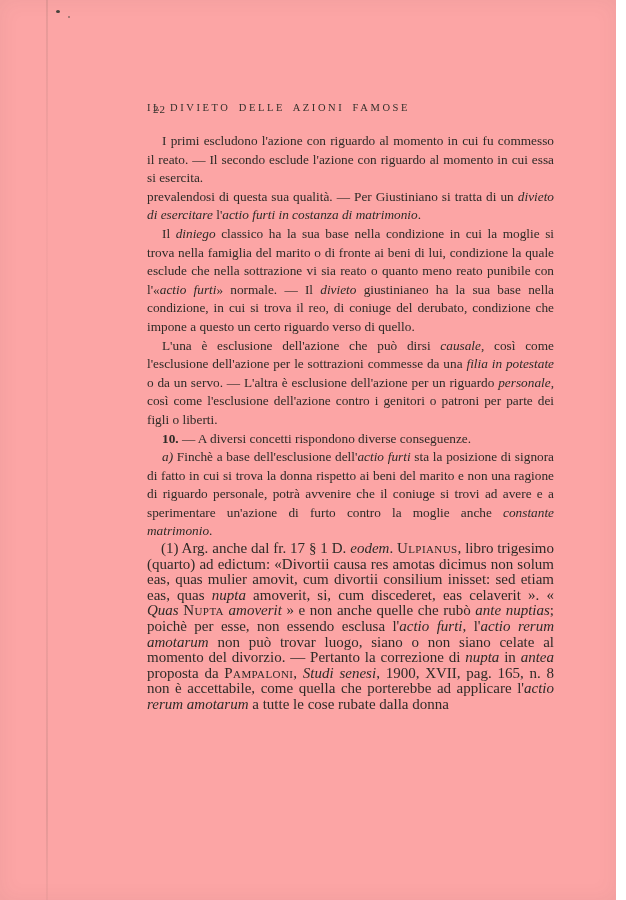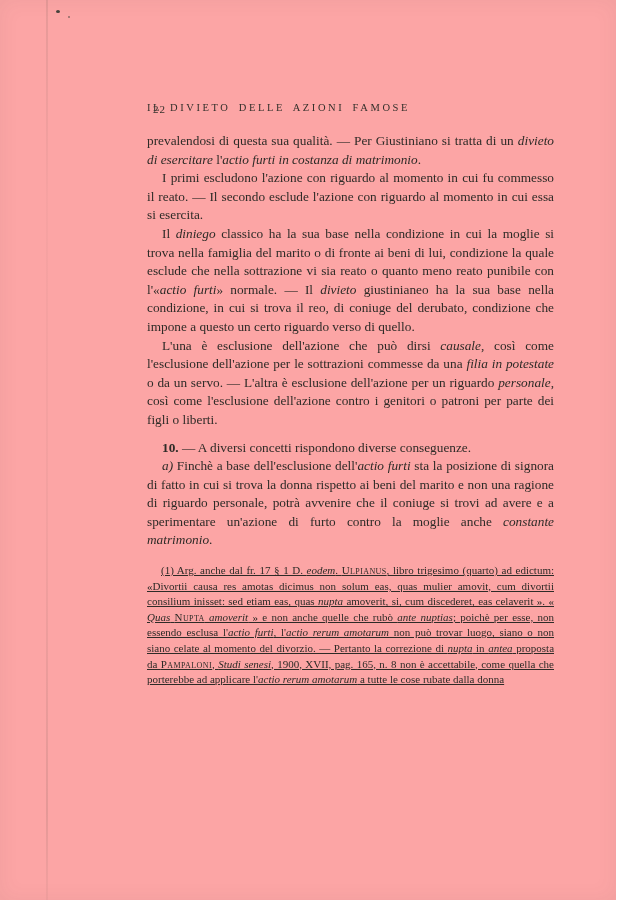--- a/index.html
+++ b/index.html
@@ -43,49 +43,47 @@
   .running-title {
     display: block; text-align: left;
     font-size: 10.5px; letter-spacing: 2.6px; word-spacing: 3px; margin-top: 36px;
   }
   .body-text {
     font-size: 13.3px; line-height: 18.6px;
     text-align: justify;
   }
   .para { margin: 0; }
   .para.indent { text-indent: 15px; }
-  .para.section-gap { margin-top: 9px; }
+  .para.section-gap { }
   .it { font-style: italic; }
   .bd { font-weight: bold; }
   .sc { font-variant: small-caps; letter-spacing: 0.4px; }
   .footnote {
-    margin-top: 13px;
-    font-size: 11px; line-height: 15.6px;
+    font-size: 15px; line-height: 15.6px;
     text-align: justify;
-    text-decoration: underline;
   }
   .footnote .para.indent { text-indent: 14px; }
 </style>
 </head>
 <body>
 
 <div class="page">
   <div class="edge-crease"></div>
   <div class="speck speck-1"></div>
   <div class="speck speck-2"></div>
 
   <div class="content">
     <header class="page-header">
       <span class="page-number">22</span>
       <span class="running-title">IL DIVIETO DELLE AZIONI FAMOSE</span>
     </header>
 
     <main class="body-text">
+        <p class="para indent"><span>I primi escludono l'azione con riguardo al momento in cui fu commesso il reato. — Il secondo esclude l'azione con riguardo al momento in cui essa si esercita.</span></p>
         <p class="para"><span>prevalendosi di questa sua qualità. — Per Giustiniano si tratta di un </span><span class="it">divieto di esercitare</span><span> l'</span><span class="it">actio furti</span><span> </span><span class="it">in costanza di matrimonio</span><span>.</span></p>
-        <p class="para indent"><span>I primi escludono l'azione con riguardo al momento in cui fu commesso il reato. — Il secondo esclude l'azione con riguardo al momento in cui essa si esercita.</span></p>
         <p class="para indent"><span>Il </span><span class="it">diniego</span><span> classico ha la sua base nella condizione in cui la moglie si trova nella famiglia del marito o di fronte ai beni di lui, condizione la quale esclude che nella sottrazione vi sia reato o quanto meno reato punibile con l'«</span><span class="it">actio furti</span><span>» normale. — Il </span><span class="it">divieto</span><span> giustinianeo ha la sua base nella condizione, in cui si trova il reo, di coniuge del derubato, condizione che impone a questo un certo riguardo verso di quello.</span></p>
         <p class="para indent"><span>L'una è esclusione dell'azione che può dirsi </span><span class="it">causale</span><span>, così come l'esclusione dell'azione per le sottrazioni commesse da una </span><span class="it">filia in potestate</span><span> o da un servo. — L'altra è esclusione dell'azione per un riguardo </span><span class="it">personale</span><span>, così come l'esclusione dell'azione contro i genitori o patroni per parte dei figli o liberti.</span></p>
         <p class="para indent section-gap"><span class="bd">10.</span><span> — A diversi concetti rispondono diverse conseguenze.</span></p>
         <p class="para indent"><span class="it">a)</span><span> Finchè a base dell'esclusione dell'</span><span class="it">actio furti</span><span> sta la posizione di signora di fatto in cui si trova la donna rispetto ai beni del marito e non una ragione di riguardo personale, potrà avvenire che il coniuge si trovi ad avere e a sperimentare un'azione di furto contro la moglie anche </span><span class="it">constante matrimonio</span><span>.</span></p>
       </main>
 
     <footer class="footnote">
         <p class="para indent"><span>(1) Arg. anche dal fr. 17 § 1 D. </span><span class="it">eodem</span><span>. </span><span class="sc">Ulpianus</span><span>, libro trigesimo (quarto) ad edictum: «Divortii causa res amotas dicimus non solum eas, quas mulier amovit, cum divortii consilium inisset: sed etiam eas, quas </span><span class="it">nupta</span><span> amoverit, si, cum discederet, eas celaverit ». « </span><span class="it">Quas</span><span> </span><span class="sc">Nupta</span><span> </span><span class="it">amoverit</span><span> » e non anche quelle che rubò </span><span class="it">ante nuptias</span><span>; poichè per esse, non essendo esclusa l'</span><span class="it">actio furti</span><span>, l'</span><span class="it">actio rerum amotarum</span><span> non può trovar luogo, siano o non siano celate al momento del divorzio. — Pertanto la correzione di </span><span class="it">nupta</span><span> in </span><span class="it">antea</span><span> proposta da </span><span class="sc">Pampaloni</span><span>, </span><span class="it">Studi senesi</span><span>, 1900, XVII, pag. 165, n. 8 non è accettabile, come quella che porterebbe ad applicare l'</span><span class="it">actio rerum amotarum</span><span> a tutte le cose rubate dalla donna</span></p>
       </footer>
   </div>

